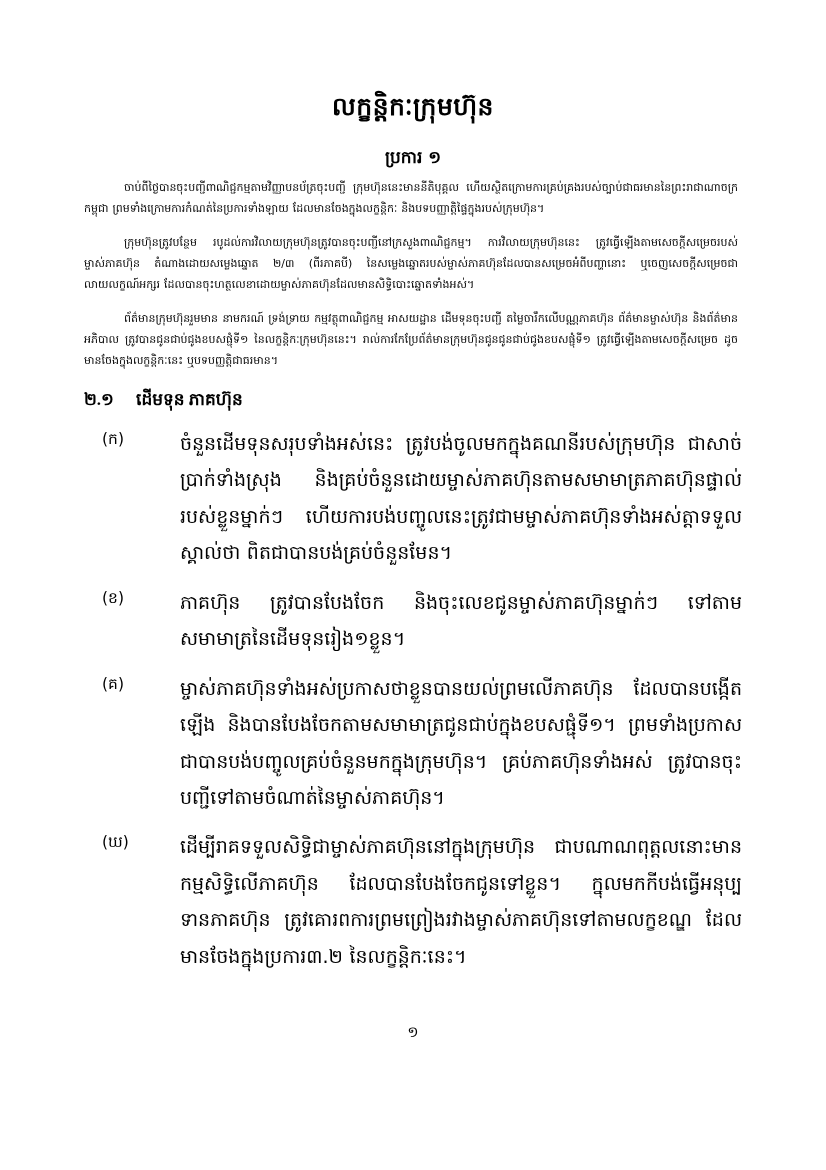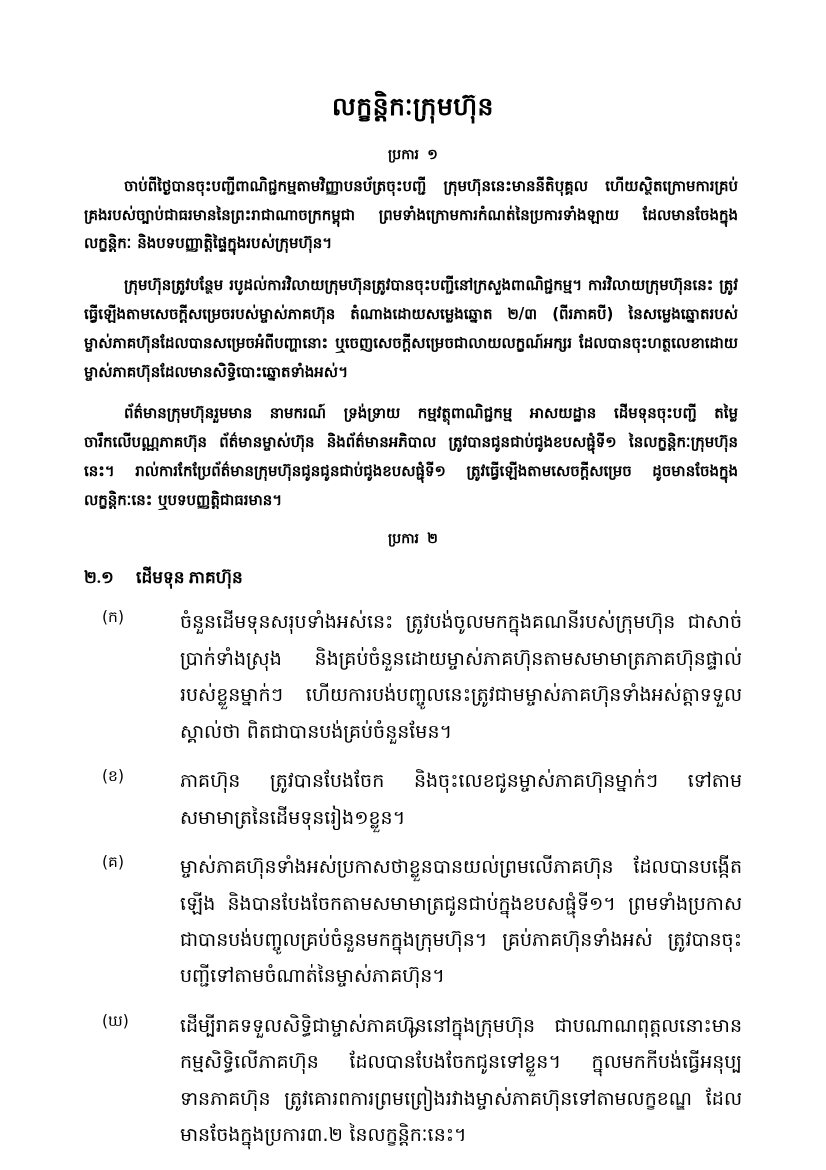--- a/index.html
+++ b/index.html
@@ -25,53 +25,51 @@
   .doc-title {
     text-align: center;
     font-size: 25px;
     font-weight: bold;
     letter-spacing: 0.5px;
     margin: 10px 0 18px 0;
     line-height: 1.5;
   }
   .section-heading {
     text-align: center;
-    font-size: 14px;
+    font-size: 17px;
     font-weight: bold;
     margin: 12px 0 6px 0;
     line-height: 1.6;
-    font-family: Liberation Mono, monospace;
   }
   .sub-heading {
     text-align: center;
     font-size: 17px;
     font-weight: bold;
     margin: 4px 0 14px 0;
     line-height: 1.6;
   }
   .numbered-heading {
     font-size: 17px;
     font-weight: bold;
     margin: 14px 0 12px 0;
     line-height: 1.6;
     font-family: Liberation Serif, serif;
   }
   .numbered-heading .nh-num {
     display: inline-block;
     margin-right: 22px;
   }
   p.body-par {
-    font-size: 15px;
+    font-size: 11px;
     line-height: 1.92;
     text-align: justify;
     text-justify: inter-word;
     margin: 0 4px 13px 0;
     text-indent: 40px;
     word-spacing: 0.5px;
-    font-weight: bold;
   }
   .list-row {
     display: flex;
     align-items: flex-start;
     margin: 0 0 13px 0;
   }
   .list-marker {
     flex: 0 0 52px;
     font-size: 15.5px;
     line-height: 1.92;
@@ -103,21 +101,20 @@
 <div class="page">
 
   <h1 class="doc-title">លក្ខន្តិកៈក្រុមហ៊ុន</h1>
 
   <div class="section-heading">ប្រការ ១</div>
 
   <p class="body-par">ចាប់ពីថ្ងៃបានចុះបញ្ជីពាណិជ្ជកម្មតាមវិញ្ញាបនប័ត្រចុះបញ្ជី ក្រុមហ៊ុននេះមាននីតិបុគ្គល ហើយស្ថិតក្រោមការគ្រប់គ្រងរបស់ច្បាប់ជាធរមាននៃព្រះរាជាណាចក្រកម្ពុជា ព្រមទាំងក្រោមការកំណត់នៃប្រការទាំងឡាយ ដែលមានចែងក្នុងលក្ខន្តិកៈ និងបទបញ្ញាត្តិផ្ទៃក្នុងរបស់ក្រុមហ៊ុន។</p>
   <p class="body-par">ក្រុមហ៊ុនត្រូវបន្ថែម របូដល់ការវិលាយក្រុមហ៊ុនត្រូវបានចុះបញ្ជីនៅក្រសួងពាណិជ្ជកម្ម។ ការវិលាយក្រុមហ៊ុននេះ ត្រូវធ្វើឡើងតាមសេចក្តីសម្រេចរបស់ម្ចាស់ភាគហ៊ុន តំណាងដោយសម្លេងឆ្នោត ២/៣ (ពីរភាគបី) នៃសម្លេងឆ្នោតរបស់ម្ចាស់ភាគហ៊ុនដែលបានសម្រេចអំពីបញ្ហានោះ ឬចេញសេចក្តីសម្រេចជាលាយលក្ខណ៍អក្សរ ដែលបានចុះហត្ថលេខាដោយម្ចាស់ភាគហ៊ុនដែលមានសិទ្ធិបោះឆ្នោតទាំងអស់។</p>
   <p class="body-par">ព័ត៌មានក្រុមហ៊ុនរួមមាន នាមករណ៍ ទ្រង់ទ្រាយ កម្មវត្ថុពាណិជ្ជកម្ម អាសយដ្ឋាន ដើមទុនចុះបញ្ជី តម្លៃចារឹកលើបណ្ណភាគហ៊ុន ព័ត៌មានម្ចាស់ហ៊ុន និងព័ត៌មានអភិបាល ត្រូវបានជូនជាប់ជូងខបសផ្ជុំទី១ នៃលក្ខន្តិកៈក្រុមហ៊ុននេះ។ រាល់ការកែប្រែព័ត៌មានក្រុមហ៊ុនជូនជូនជាប់ជូងខបសផ្ជុំទី១ ត្រូវធ្វើឡើងតាមសេចក្តីសម្រេច ដូចមានចែងក្នុងលក្ខន្តិកៈនេះ ឬបទបញ្ញត្តិជាធរមាន។</p>
 
-  <div class="section-heading">ប្រការ ២</div>
 
   <div class="numbered-heading">
     <span class="nh-num">២.១</span><span>ដើមទុន   ភាគហ៊ុន</span>
   </div>
 
   <div class="list-row">
     <div class="list-marker">(ក)</div>
     <div class="list-text">ចំនួនដើមទុនសរុបទាំងអស់នេះ ត្រូវបង់ចូលមកក្នុងគណនីរបស់ក្រុមហ៊ុន ជាសាច់ប្រាក់ទាំងស្រុង និងគ្រប់ចំនួនដោយម្ចាស់ភាគហ៊ុនតាមសមាមាត្រភាគហ៊ុនផ្ទាល់របស់ខ្លួនម្នាក់ៗ ហើយការបង់បញ្ចូលនេះត្រូវជាមម្ចាស់ភាគហ៊ុនទាំងអស់ត្តាទទួលស្គាល់ថា ពិតជាបានបង់គ្រប់ចំនួនមែន។</div>
   </div>
 

